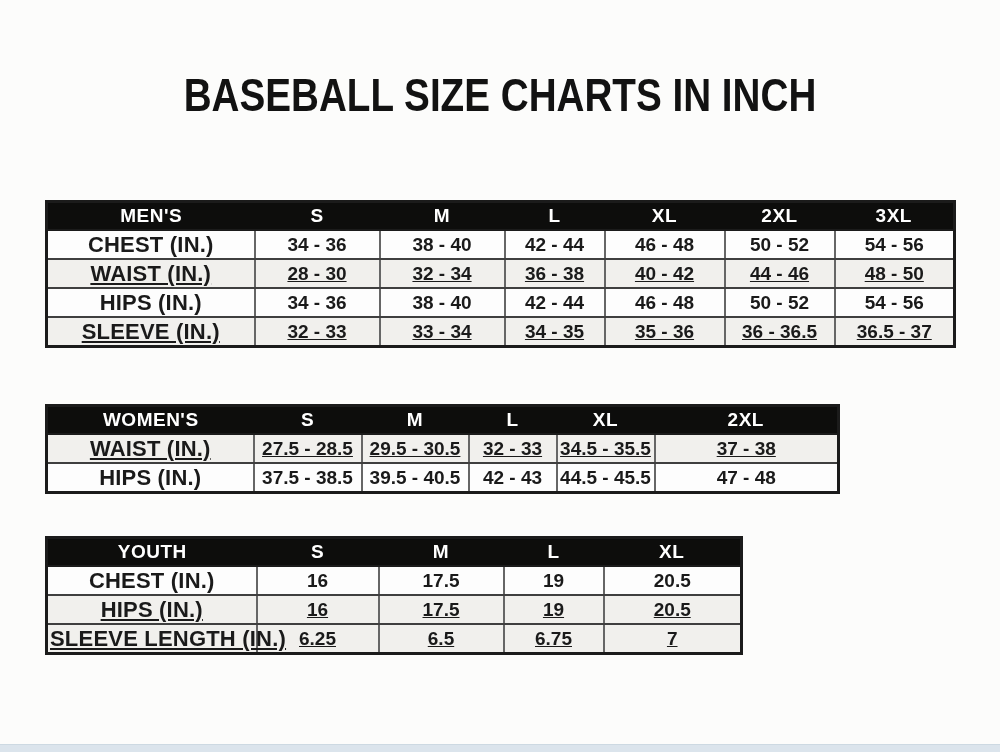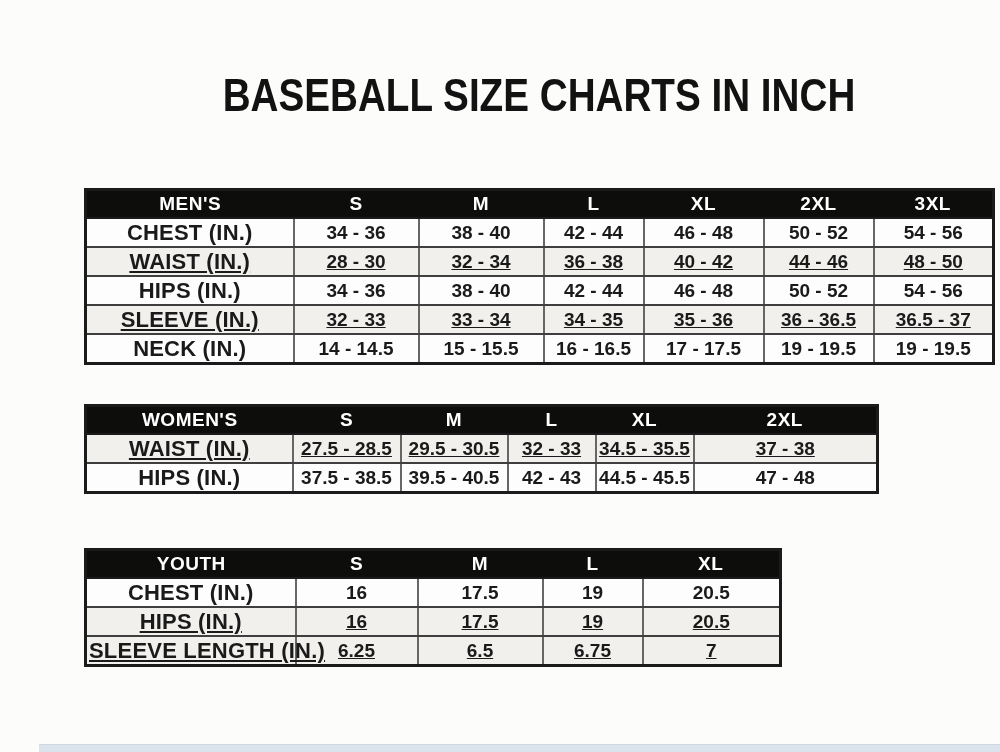--- a/index.html
+++ b/index.html
@@ -3,21 +3,21 @@
 <meta charset="utf-8">
 <style>
   html, body { margin: 0; padding: 0; }
   body {
     width: 1000px; height: 752px;
     background: #fcfcfb;
     position: relative;
     overflow: hidden;
     font-family: "Liberation Sans", sans-serif;
   }
-  .page { position: absolute; inset: 0; margin-left: 39px; }
+  .page { position: absolute; inset: 0; }
   .title {
     position: absolute;
     top: 72px; left: 0; width: 1000px;
     margin: 0;
     text-align: center;
     font-size: 46px;
     line-height: 1;
     font-weight: bold;
     color: #121212;
     letter-spacing: 0px;
@@ -68,21 +68,21 @@
     background: #dbe4ec;
     border-top: 1px solid #cdd9e2;
   }
 </style>
 </head>
 <body>
 
 <div class="page">
   <h1 class="title">BASEBALL SIZE CHARTS IN INCH</h1>
   <div id="tables-container">
-      <table class="size-table" style="top: 188px; width: 908px; padding-left: 24px;">
+      <table class="size-table" style="top: 200px; width: 908px; padding-left: 24px;">
         <colgroup>
           <col style="width: 208px;">
           <col style="width: 125px;">
           <col style="width: 125px;">
           <col style="width: 100px;">
           <col style="width: 120px;">
           <col style="width: 110px;">
           <col style="width: 120px;">
         </colgroup>
         <thead>
@@ -125,29 +125,20 @@
             <td class="value">54 - 56</td>
           </tr>
           <tr class="alt">
             <td class="label">SLEEVE (IN.)</td>
             <td class="value">32 - 33</td>
             <td class="value">33 - 34</td>
             <td class="value">34 - 35</td>
             <td class="value">35 - 36</td>
             <td class="value">36 - 36.5</td>
             <td class="value">36.5 - 37</td>
-          </tr>
-          <tr>
-            <td class="label">NECK (IN.)</td>
-            <td class="value">14 - 14.5</td>
-            <td class="value">15 - 15.5</td>
-            <td class="value">16 - 16.5</td>
-            <td class="value">17 - 17.5</td>
-            <td class="value">19 - 19.5</td>
-            <td class="value">19 - 19.5</td>
           </tr>
         </tbody>
       </table>
       <table class="size-table" style="top: 404px; width: 792px;">
         <colgroup>
           <col style="width: 207px;">
           <col style="width: 108px;">
           <col style="width: 107px;">
           <col style="width: 88px;">
           <col style="width: 98px;">
@@ -175,21 +166,21 @@
           <tr>
             <td class="label">HIPS (IN.)</td>
             <td class="value">37.5 - 38.5</td>
             <td class="value">39.5 - 40.5</td>
             <td class="value">42 - 43</td>
             <td class="value">44.5 - 45.5</td>
             <td class="value">47 - 48</td>
           </tr>
         </tbody>
       </table>
-      <table class="size-table" style="top: 548px; width: 695px; border-radius: 31px;">
+      <table class="size-table" style="top: 536px; width: 695px; border-radius: 31px;">
         <colgroup>
           <col style="width: 210px;">
           <col style="width: 122px;">
           <col style="width: 125px;">
           <col style="width: 100px;">
           <col style="width: 138px;">
         </colgroup>
         <thead>
           <tr>
             <th>YOUTH</th>

